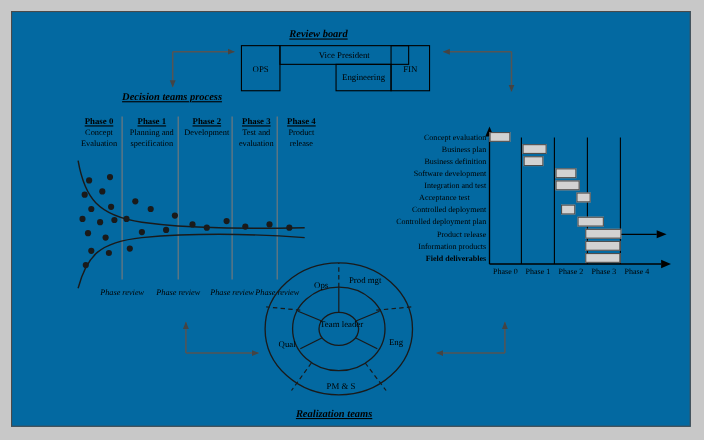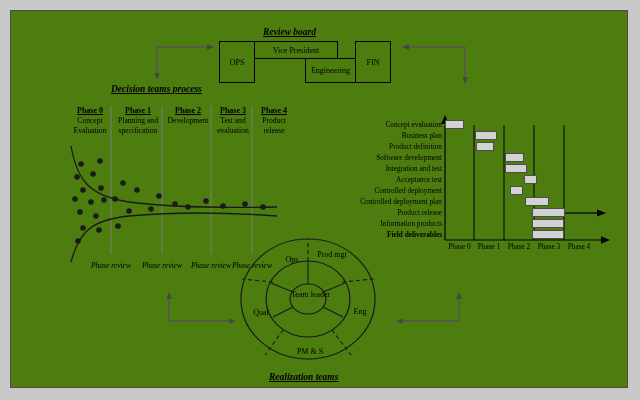--- a/index.html
+++ b/index.html
@@ -3,35 +3,35 @@
 <meta charset="utf-8">
 <style>
   html,body{margin:0;padding:0;}
   body{
     width:640px;height:400px;overflow:hidden;
     background:#c8c8c8;
     font-family:"Liberation Serif", serif;
   }
   #frame{
     position:absolute;left:10px;top:10px;width:618px;height:378px;
-    background:#4d7c0f;border:1px solid #4a4a4a;
+    background:#0369a1;border:1px solid #4a4a4a;
     box-sizing:border-box;
   }
   .abs{position:absolute;}
   .ttl{
     font-style:italic;font-weight:bold;font-size:9.5px;
     text-decoration:underline;white-space:nowrap;color:#000;
   }
   
   #board{position:absolute;left:208px;top:30px;width:172px;height:42px;}
   #board .cell{position:absolute;box-sizing:border-box;border:1px solid #000;
     display:flex;align-items:center;justify-content:center;text-align:center;
     font-size:8px;line-height:9px;color:#000;}
   .c-ops{left:0;top:0;width:36px;height:42px;}
-  .c-vp{left:35px;top:0;width:84px;height:18px;}
+  .c-vp{left:35px;top:0;width:118px;height:18px;}
   .c-pm{left:35px;top:17px;width:52px;height:25px;}
   .c-eng{left:86px;top:17px;width:51px;height:25px;}
   .c-fin{left:136px;top:0;width:36px;height:42px;}
   
   #phases{position:absolute;left:57px;top:95px;width:206px;height:38px;}
   .phcol{position:absolute;top:0;height:38px;box-sizing:border-box;
      text-align:center;font-size:7.6px;line-height:9.4px;color:#000;}
   .phcol b{font-size:8px;text-decoration:underline;display:block;margin-bottom:1px;}
   
   .prev{position:absolute;font-style:italic;font-size:7.5px;line-height:9px;
@@ -159,24 +159,24 @@
       <path d="M241,129 L232,125.2 L232,132.8 z" fill="#000"></path>
 
       <line x1="105" y1="14" x2="105" y2="129" stroke="#000" stroke-width="1"></line>
       <line x1="135" y1="14" x2="135" y2="129" stroke="#000" stroke-width="1"></line>
       <line x1="165" y1="14" x2="165" y2="129" stroke="#000" stroke-width="1"></line>
       <line x1="195" y1="14" x2="195" y2="129" stroke="#000" stroke-width="1"></line>
     </svg>
 
     <div class="glabel" style="right:172px;top:10px;">Concept evaluation</div>
     <div class="glabel" style="right:172px;top:21px;">Business plan</div>
-    <div class="glabel" style="right:172px;top:32px;">Product definition</div>
+    <div class="glabel" style="right:172px;top:32px;">Business definition</div>
     <div class="glabel" style="right:172px;top:43px;">Software development</div>
     <div class="glabel" style="right:172px;top:54px;">Integration and test</div>
-    <div class="glabel" style="right:172px;top:65px;">Acceptance test</div>
+    <div class="glabel" style="right:187px;top:65px;">Acceptance test</div>
     <div class="glabel" style="right:172px;top:76px;">Controlled deployment</div>
     <div class="glabel" style="right:172px;top:87px;">Controlled deployment plan</div>
     <div class="glabel" style="right:172px;top:98px;">Product release</div>
     <div class="glabel" style="right:172px;top:109px;">Information products</div>
     <div class="glabel" style="right:172px;top:120px;font-weight:bold;">Field deliverables</div>
 
     <div class="gbar" style="left:76px;top:9px;width:19px;"></div>
     <div class="gbar" style="left:106px;top:20px;width:22px;"></div>
     <div class="gbar" style="left:107px;top:31px;width:18px;"></div>
     <div class="gbar" style="left:136px;top:42px;width:19px;"></div>

